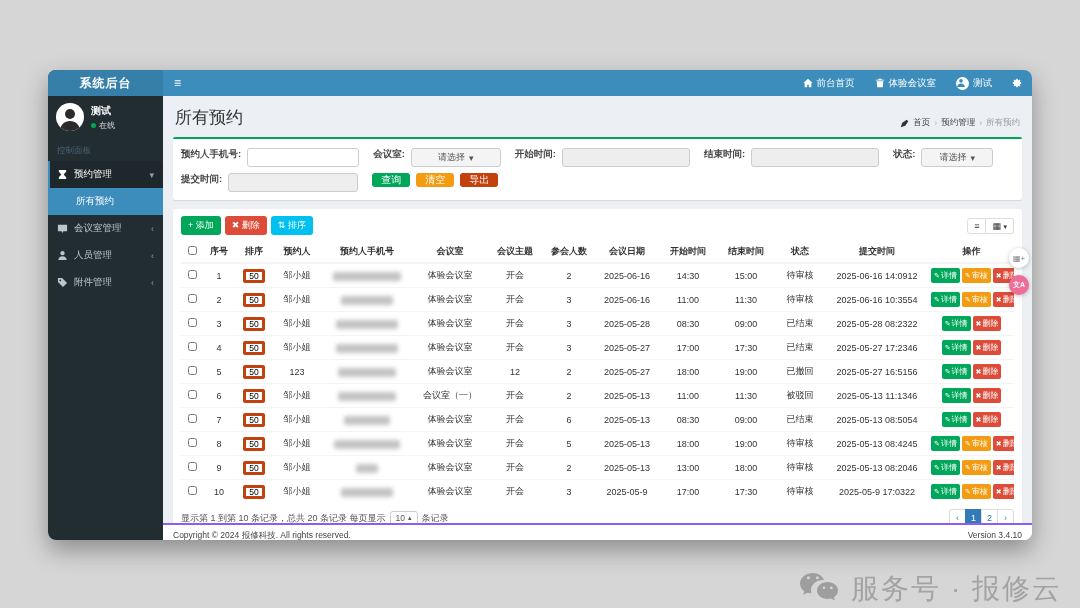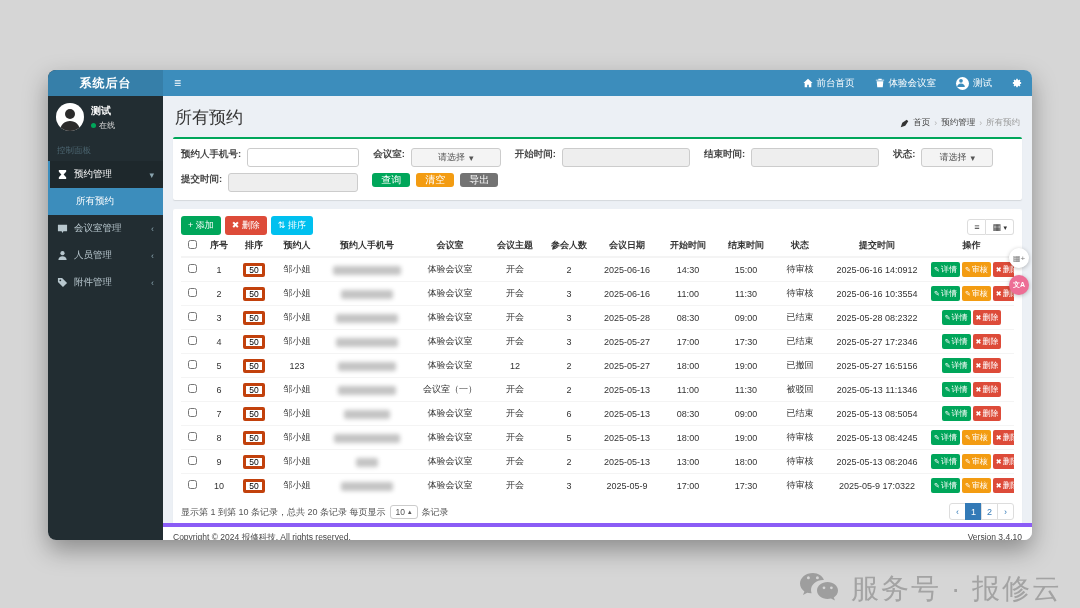--- a/index.html
+++ b/index.html
@@ -56,21 +56,21 @@
   .frow { display:flex; align-items:flex-start; gap:6px; margin-top:6px; flex-wrap:nowrap; }
   .flabel { font-size:9.5px; font-weight:bold; color:#444; white-space:nowrap; }
   .fin { height:19px; border:1px solid #ccc; border-radius:3px; font-size:9px; padding:0 5px; font-family:inherit; }
   .fin.ro { background:#eee; }
   .fsel { height:19px; border:1px solid #ccc; border-radius:3px; background:#f4f4f4; font-size:9px;
           color:#555; display:inline-flex; align-items:center; justify-content:center; gap:4px; cursor:pointer; }
   .btn { border:none; border-radius:3px; color:#fff; font-size:10px; padding:0 9px; cursor:pointer; font-family:inherit; }
 
   
   .box2 { background:#fff; border-radius:2px; box-shadow:0 1px 1px rgba(0,0,0,.1); padding:7px 8px 6px 8px; }
-  .tbar { display:flex; align-items:flex-end; }
+  .tbar { display:flex; align-items:center; margin-bottom:6px; }
   .tbar .btn { margin-right:4px; padding:3px 7px; font-size:9px; }
   .viewbtns { margin-left:auto; display:flex; }
   .vbtn { border:1px solid #ddd; background:#fff; padding:2px 6px; font-size:9px; color:#333; cursor:pointer; }
   .vbtn:first-child { border-radius:3px 0 0 3px; }
   .vbtn:last-child { border-radius:0 3px 3px 0; border-left:none; }
 
   table { border-collapse:collapse; width:100%; font-size:9px; color:#333; table-layout:fixed; }
   th { font-weight:bold; padding:4px 1px; border-bottom:2px solid #f4f4f4; text-align:center; white-space:nowrap; overflow:hidden; }
   td { padding:4px 1px; border-top:1px solid #f4f4f4; text-align:center; height:21px; white-space:nowrap; overflow:hidden; }
   .sortbox { width:22px; height:14px; border:3px solid #c2410c; border-radius:2px; text-align:center;
@@ -84,21 +84,21 @@
   .psel { display:inline-flex; align-items:center; gap:3px; border:1px solid #ccc; border-radius:3px;
           padding:1px 5px; background:#fff; margin:0 4px; cursor:pointer; font-size:8.5px; }
   .pager { display:flex; }
   .pg { min-width:17px; height:17px; border:1px solid #ddd; background:#fff; color:#337ab7;
         display:flex; align-items:center; justify-content:center; font-size:9px; cursor:pointer; margin-left:-1px; }
   .pg.first { border-radius:3px 0 0 3px; }
   .pg.last { border-radius:0 3px 3px 0; }
   .pg.on { background:#337ab7; border-color:#337ab7; color:#fff; }
 
   .mainfooter { position:absolute; left:0; right:0; bottom:-9px; height:26px; background:#fff;
-                border-top:4px solid #8b5cf6; font-size:8.5px; color:#444;
+                border-top:2px solid #8b5cf6; font-size:8.5px; color:#444;
                 display:flex; justify-content:space-between; padding:5px 10px 0 10px; }
   .mainfooter .ver { color:#444; }
 
   
   .fab { position:absolute; border-radius:50%; display:flex; align-items:center; justify-content:center; z-index:5; }
   .fab.qr { right:3px; top:178px; width:20px; height:20px; background:#fff; color:#7a7a7a;
             box-shadow:0 1px 4px rgba(0,0,0,.25); font-size:8px; }
   .fab.tr { right:3px; top:205px; width:20px; height:20px; background:#ed6e96; color:#fff;
             box-shadow:0 1px 4px rgba(0,0,0,.25); font-size:7px; font-weight:bold; }
 
@@ -241,21 +241,21 @@
             <span class="fsel" style="width:72px">
               <span>请选择</span>
                 <span>▾</span>
             </span>
           </div>
           <div class="frow">
             <span class="flabel">提交时间:</span>
             <input class="fin ro" style="width: 130px;" readonly="" value="">
             <button class="btn" style="margin-left: 8px; background: rgb(0, 166, 90);">查询</button>
             <button class="btn" style="background: rgb(243, 156, 18);">清空</button>
-            <button class="btn" style="background: #737373;">导出</button>
+            <button class="btn" style="background: #c2410c;">导出</button>
           </div>
         </div>
       </div>
 
       <div class="box2">
         <div class="tbar">
           <button class="btn" style="background: rgb(0, 166, 90);">
             <span>+</span> <span>添加</span></button>
           <button class="btn" style="background: rgb(221, 75, 57);">
             <span>✖</span> <span>删除</span></button>

